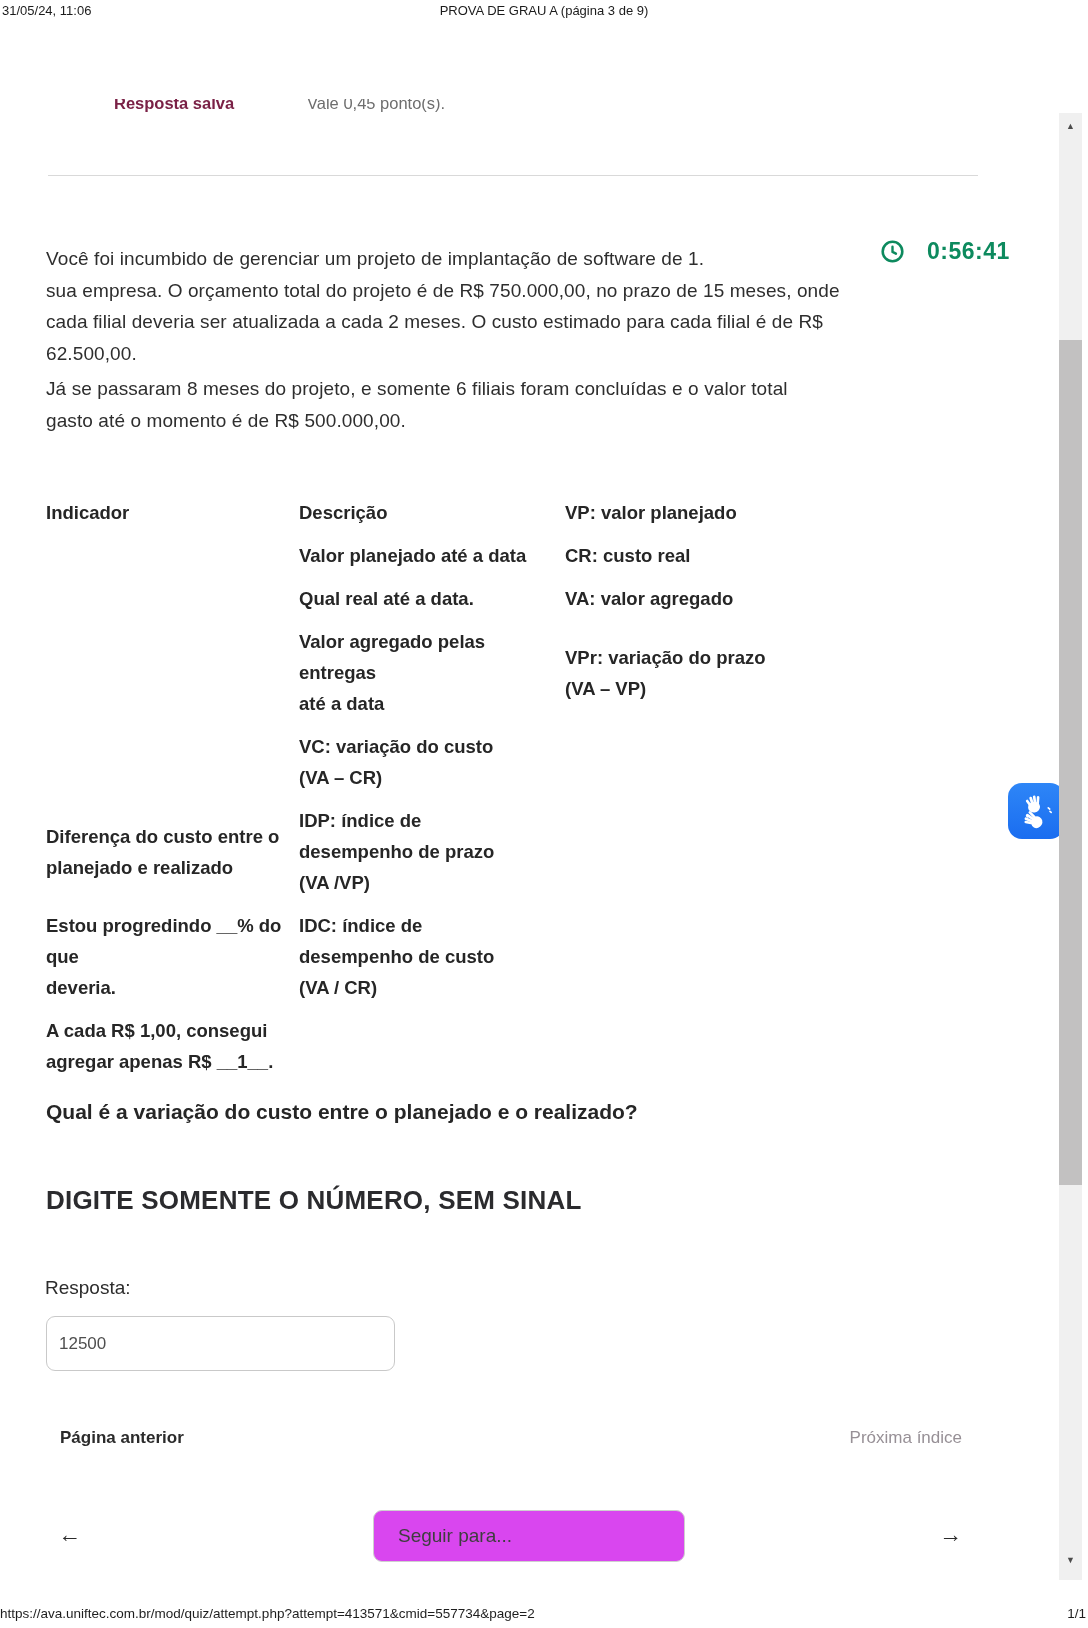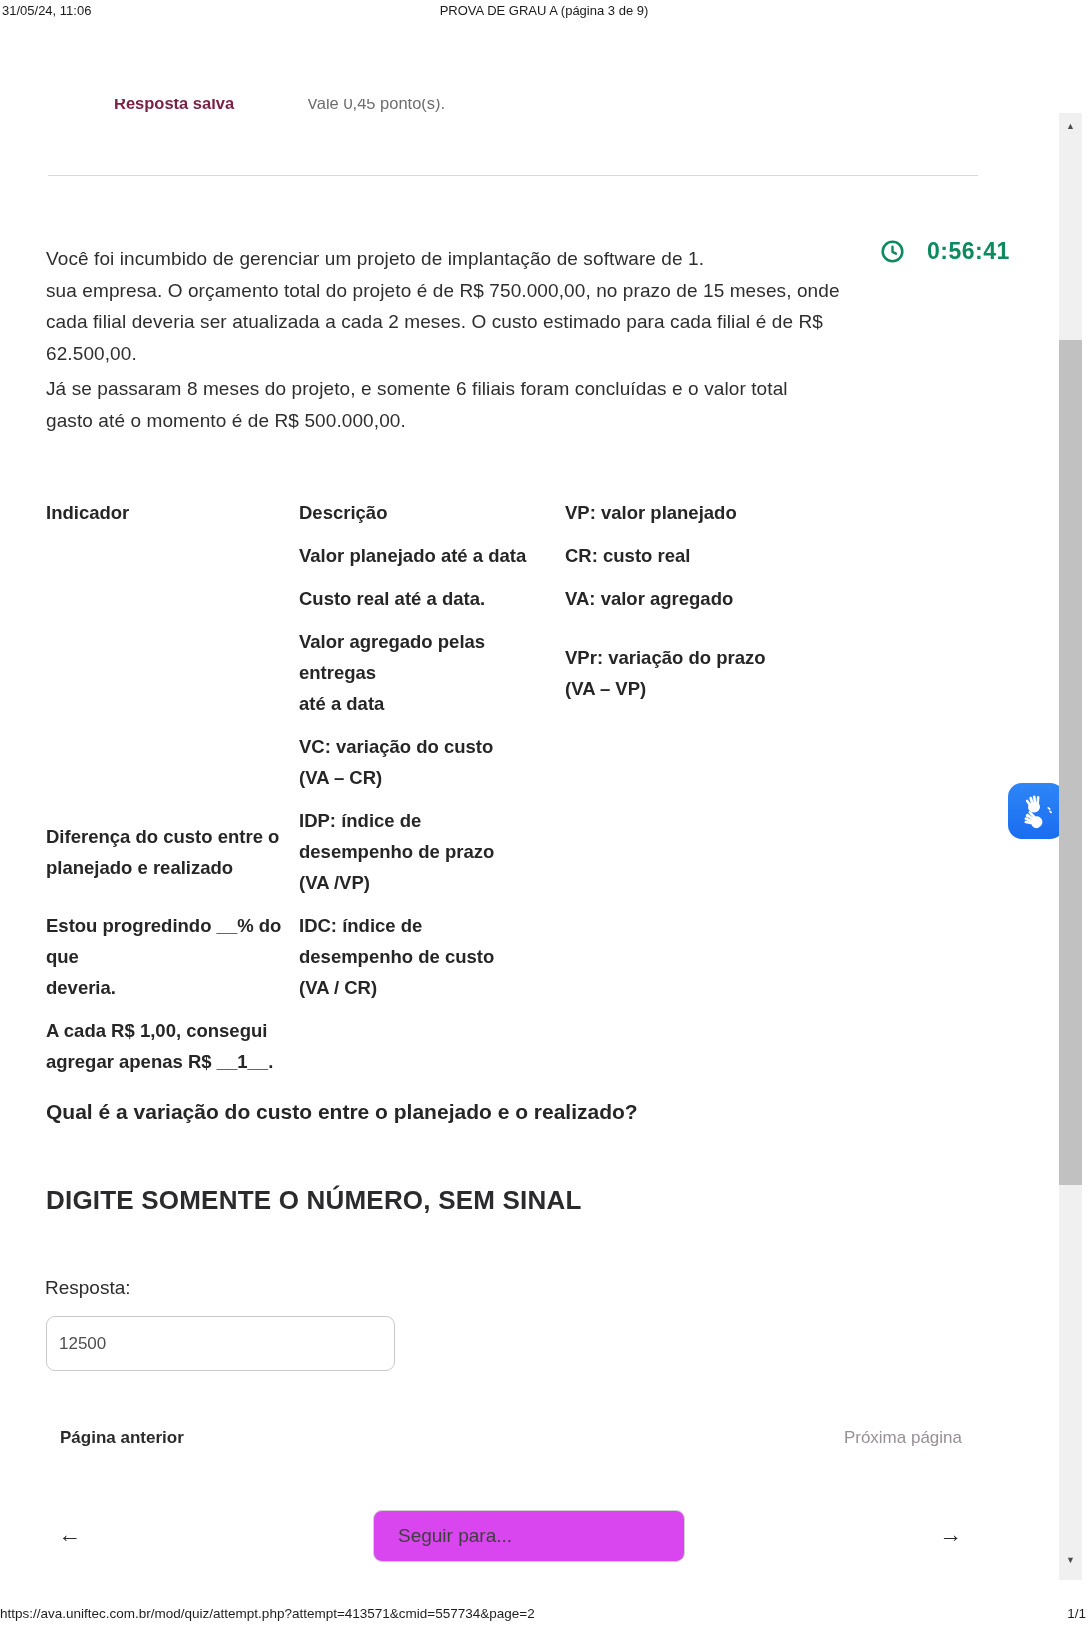--- a/index.html
+++ b/index.html
@@ -114,21 +114,21 @@
 <div class="abs qtable">
   <div class="cell">Indicador</div>
   <div class="cell">Descrição</div>
 
   <div class="cell">VP: valor planejado</div>
   <div class="cell"></div>
   <div class="cell">Valor planejado até a data</div>
 
   <div class="cell">CR: custo real</div>
   <div class="cell"></div>
-  <div class="cell">Custo real até a data.</div>
+  <div class="cell">Qual real até a data.</div>
 
   <div class="cell">VA: valor agregado</div>
   <div class="cell"></div>
   <div class="cell">Valor agregado pelas entregas
 até a data</div>
 
   <div class="cell">VPr: variação do prazo
 (VA – VP)</div>
   <div class="cell"></div>
 
@@ -153,21 +153,21 @@
 agregar apenas R$ __1__.</div>
 </div>
 
 <div class="abs prompt">Qual é a variação do custo entre o planejado e o realizado?</div>
 <div class="abs instruction">DIGITE SOMENTE O NÚMERO, SEM SINAL</div>
 
 <div class="abs answer-label">Resposta:</div>
 <input class="abs answer-input" type="text" value="12500" style="">
 
 <div class="abs prev-link">Página anterior</div>
-<div class="abs next-link">Próxima página</div>
+<div class="abs next-link">Próxima índice</div>
 
 <div class="abs nav-arrow nav-arrow-left">←</div>
 <div class="abs jump-box">
   <span>Seguir para...</span>
 </div>
 <div class="abs nav-arrow nav-arrow-right">→</div>
 
 <div class="abs handtalk">
   <span style="display:flex">
     <svg width="40" height="40" viewBox="0 0 40 40">

